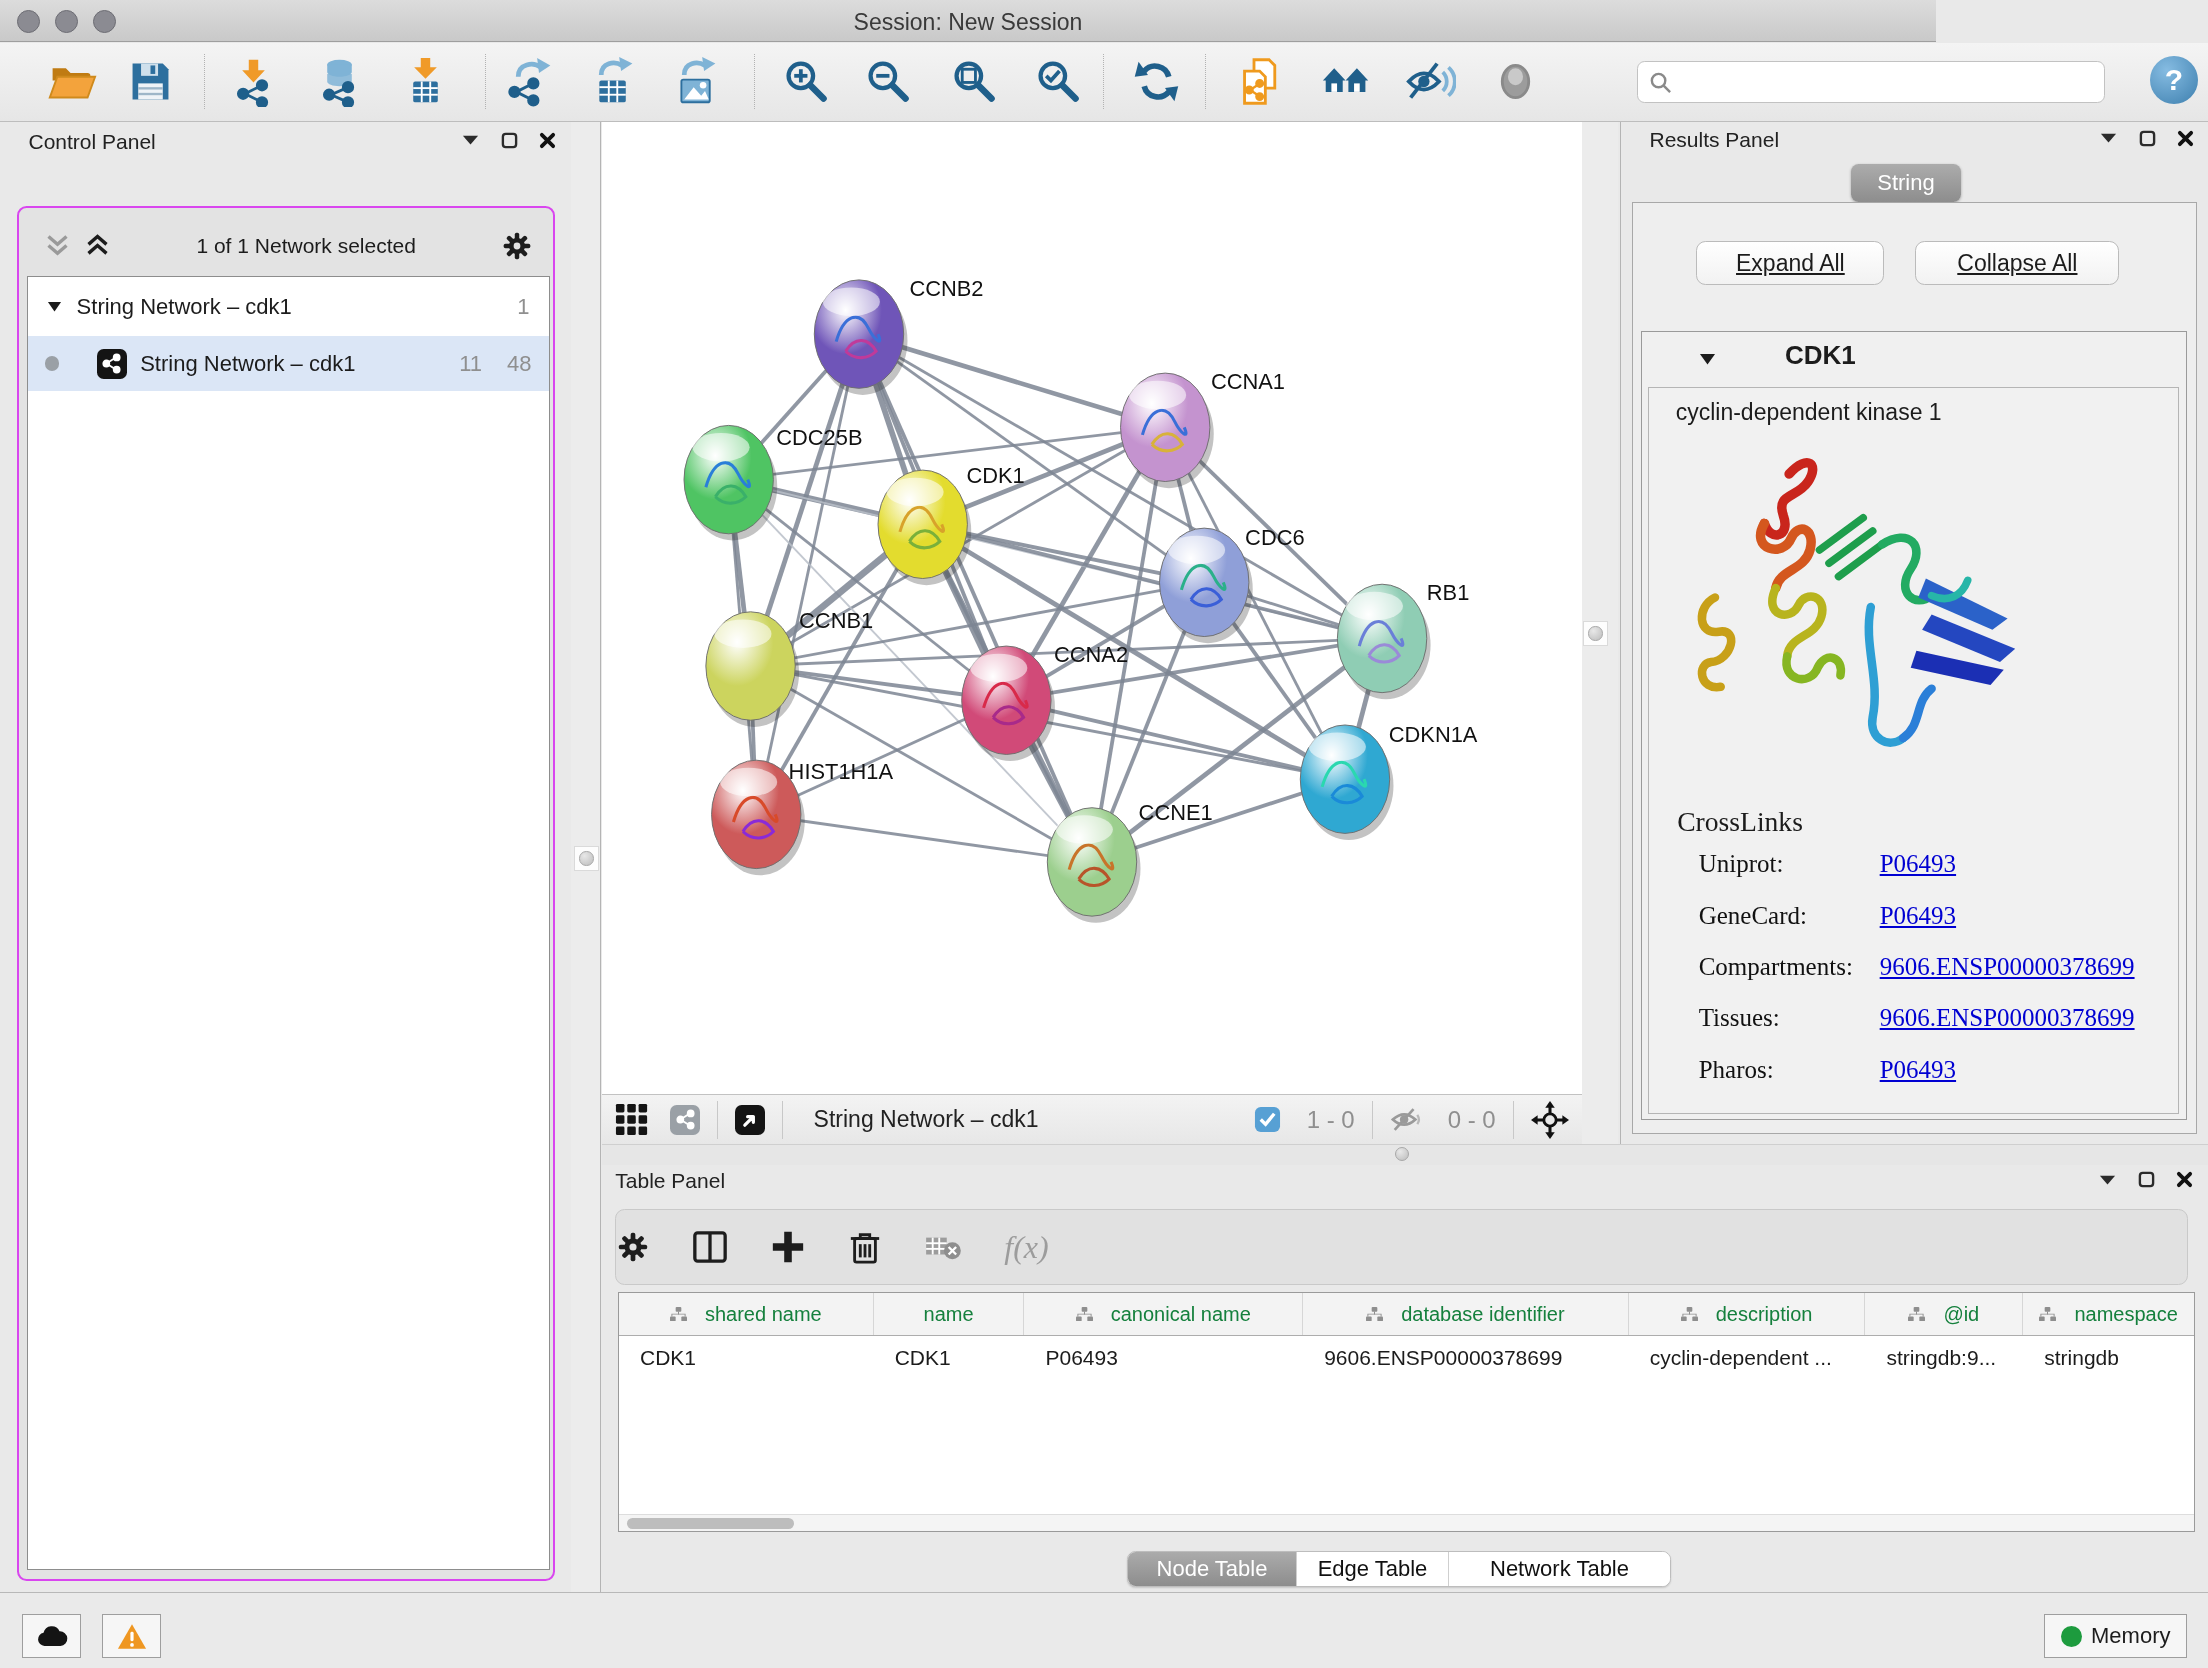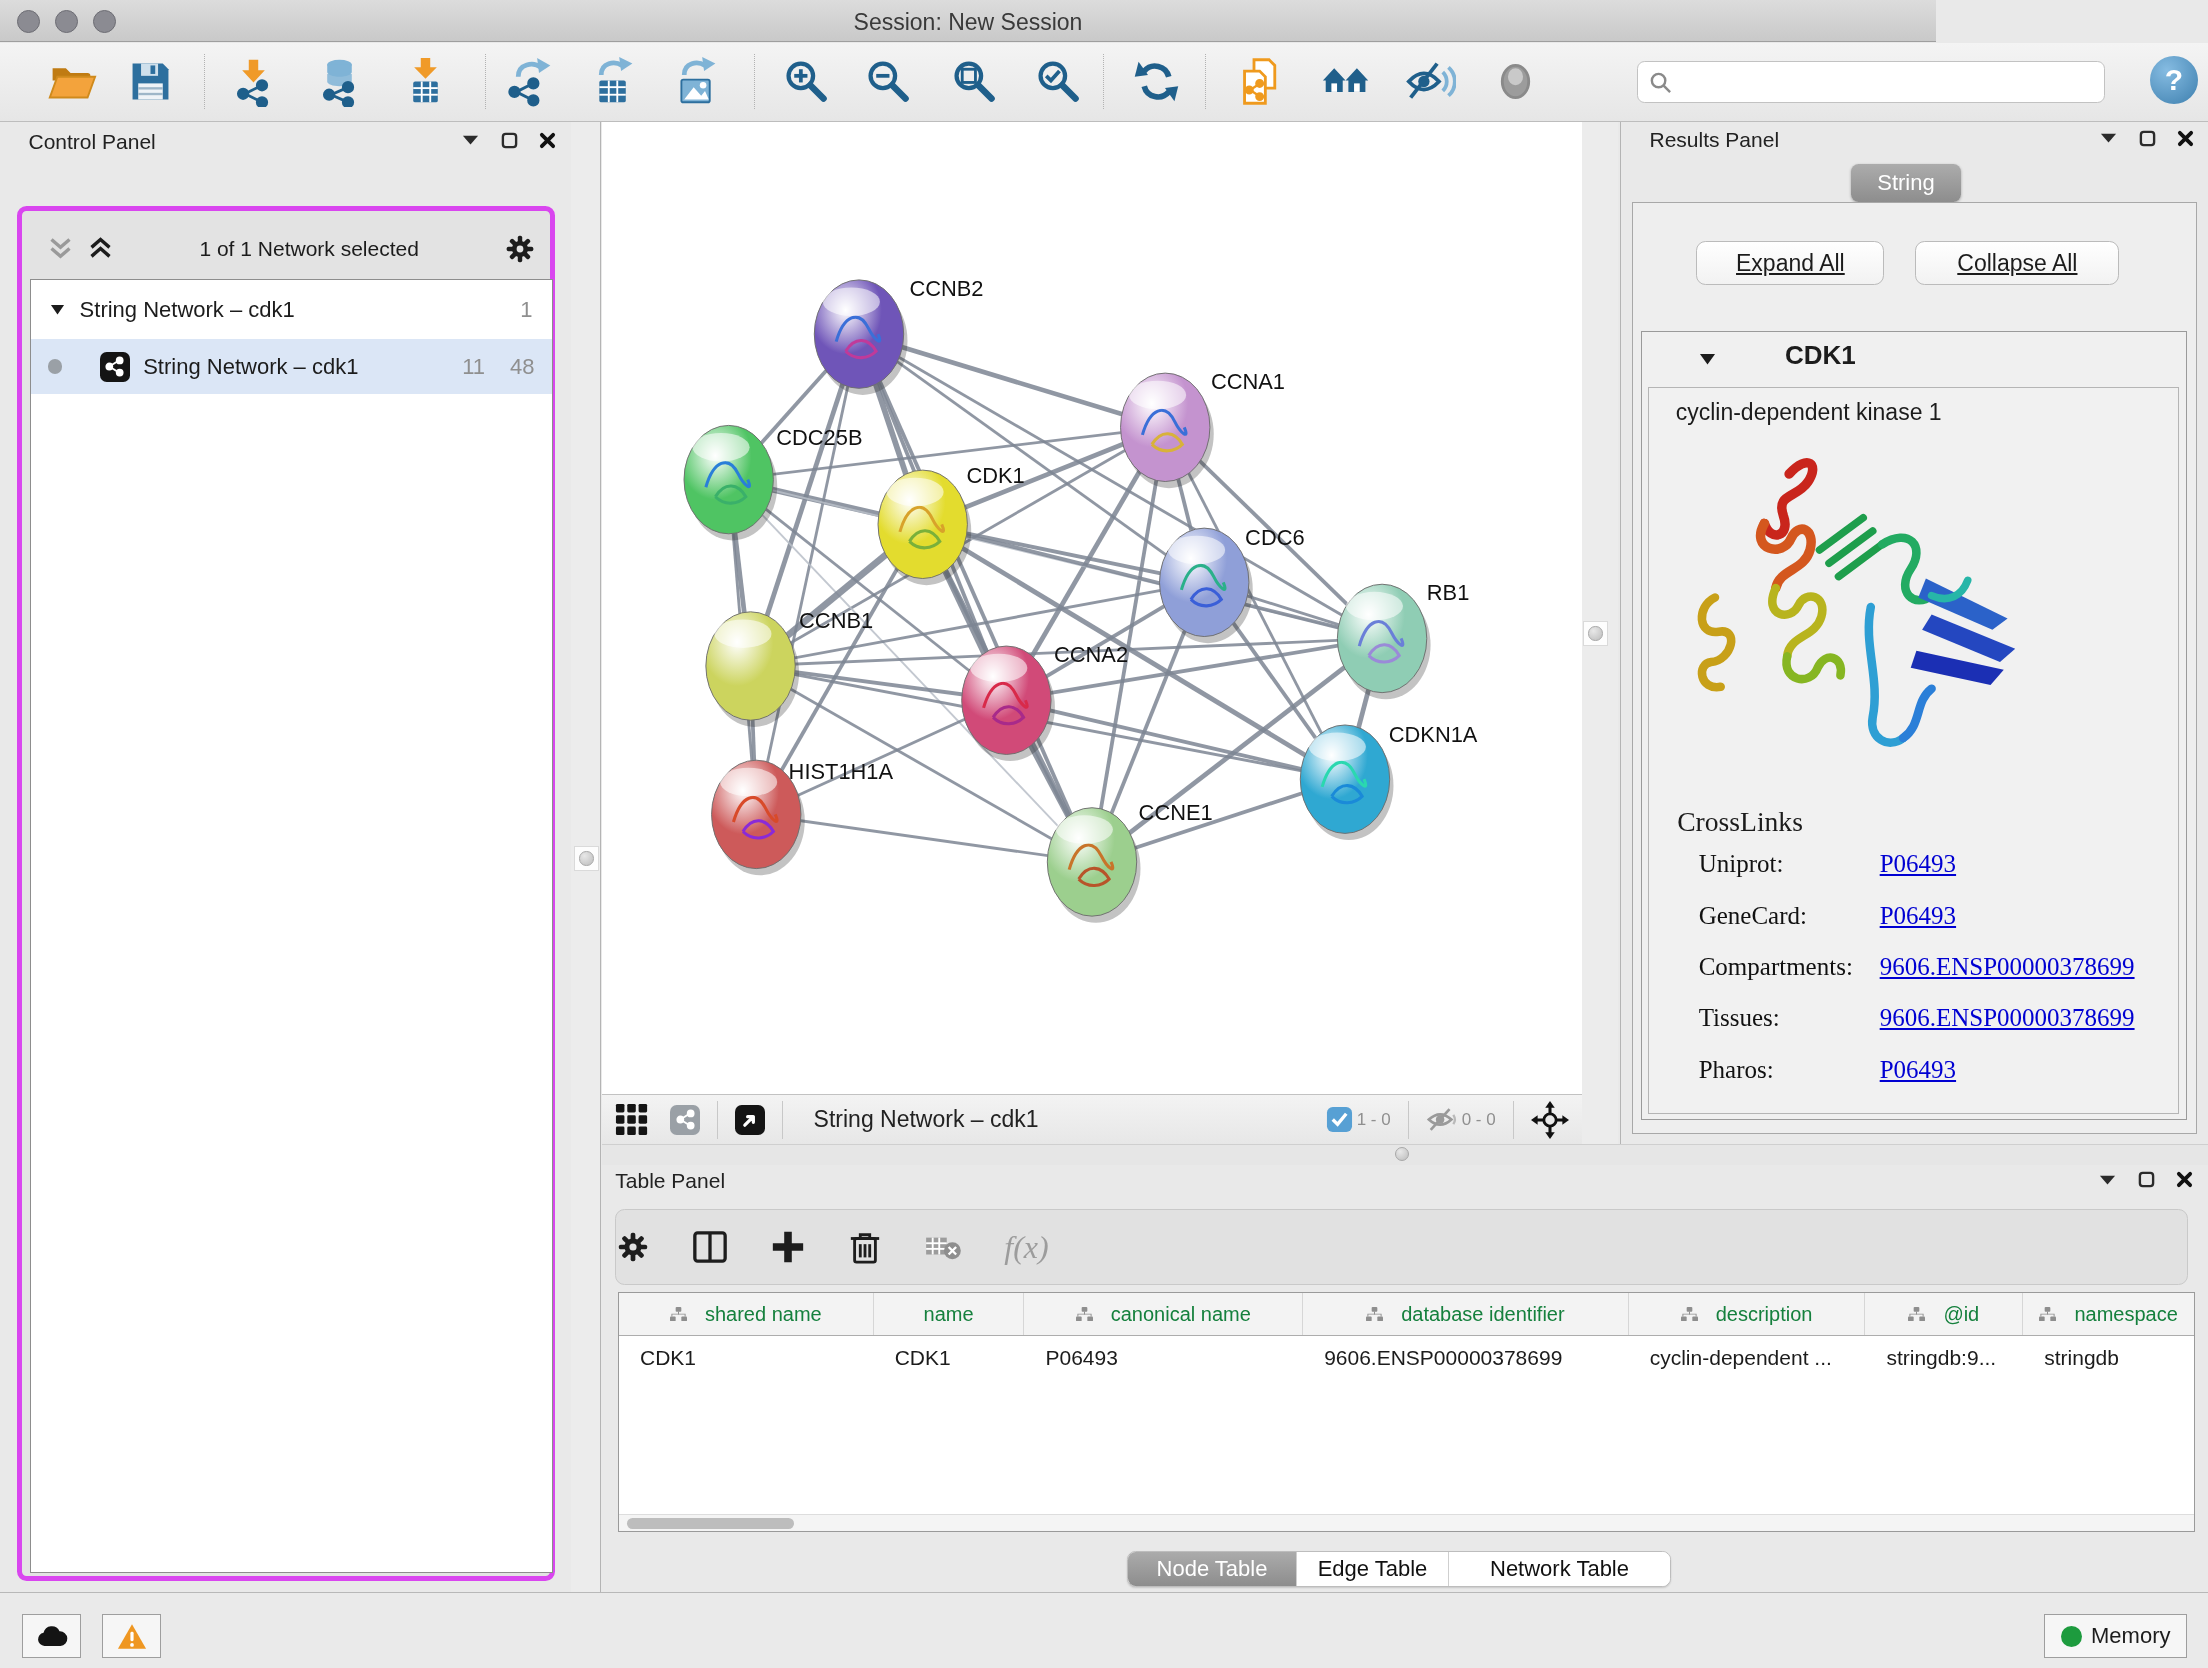--- a/index.html
+++ b/index.html
@@ -30,35 +30,35 @@
   .panel-icons{display:flex;align-items:center;gap:21px;}
   .seg{display:flex;border-radius:8.6px;overflow:hidden;border:1px solid #bdbdbd;background:#fff;
     box-shadow:0 1px 1.9px rgba(0,0,0,.15);}
   .seg .tab{display:flex;align-items:center;justify-content:center;font-size:22px;color:#111;
     border-right:1px solid #cfcfcf;background:#fff;cursor:pointer;}
   .seg .tab:last-child{border-right:none;}
   .seg .tab.sel{background:linear-gradient(#ababab,#8d8d8d);color:#fff;}
   
   .control-panel{left:0;top:122px;width:571px;height:1470px;background:#e9e9e9;}
   .cp-box{left:17px;top:84px;width:538px;height:1375px;background:#e3e3e3;
-    border:5px solid #d946ef;border-radius:9.5px;}
+    border:2px solid #d946ef;border-radius:9.5px;}
   .cp-toolbar{left:25px;top:13.3px;width:489px;height:49px;display:flex;align-items:center;}
   .net-list{left:7.6px;top:68px;width:523px;height:1294px;background:#fff;border:1.9px solid #8d8d8d;}
   .tree-row{display:flex;align-items:center;height:59px;font-size:22px;}
   .tree-row.sel{background:#dbe6f6;height:55px;}
   .count{color:#8f8f8f;}
   .share-badge{width:30px;height:30px;border-radius:6.7px;background:#141414;display:flex;align-items:center;justify-content:center;}
   .share-badge.gray{background:#9aa0a6;}
   
   .net-canvas{left:602px;top:122px;width:980px;height:972px;background:#fff;}
   .net-toolbar{left:602px;top:1094px;width:980px;height:50px;
     background:linear-gradient(#f3f3f3,#e7e7e7);border-top:1px solid #c2c2c2;
     display:flex;align-items:center;padding:0 13.3px;}
   .nt-sep{height:38px;border-left:1px solid #c8c8c8;margin:0 17px;}
-  .nt-count{font-size:17px;color:#8f8f8f;margin-left:4px;}
+  .nt-count{font-size:24px;color:#8f8f8f;margin-left:26px;}
   
   .v-strip{background:#ececec;}
   .grip-box{width:25px;height:25px;background:#fdfdfd;border:1px solid #dadada;display:flex;align-items:center;justify-content:center;}
   .grip-dot{width:14.3px;height:14.3px;border-radius:50%;background:radial-gradient(circle at 35% 30%,#e8e8e8,#bcbcbc);border:1px solid #a8a8a8;}
   
   .results-panel{left:1620px;top:122px;width:589px;height:1022px;background:#e9e9e9;border-left:1.9px solid #b4b4b4;}
   .rp-outer{left:11.4px;top:80px;width:565px;height:932px;background:#eee;border:1.9px solid #a8a8a8;}
   .rp-btn{height:44px;background:linear-gradient(#ffffff,#f2f2f2);border:1.9px solid #bbb;border-radius:9.5px;
     font-size:23px;display:flex;align-items:center;justify-content:center;cursor:pointer;text-decoration:underline;}
   .rp-section{left:7.6px;top:128px;width:546px;height:789px;background:#f0f0f0;border:1.9px solid #9a9a9a;}

